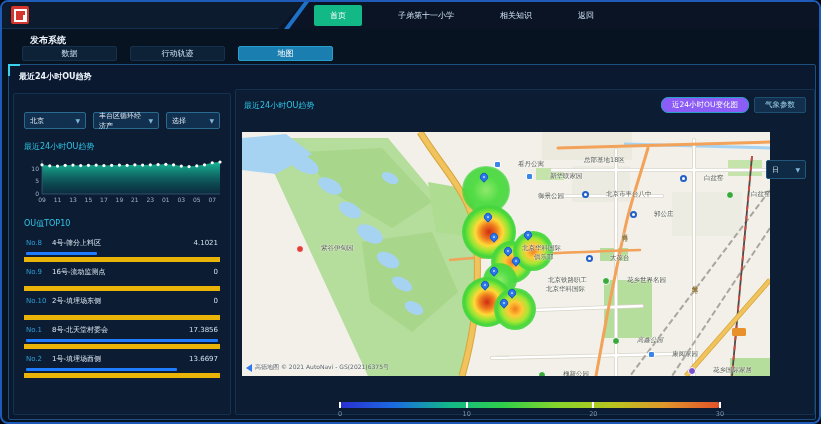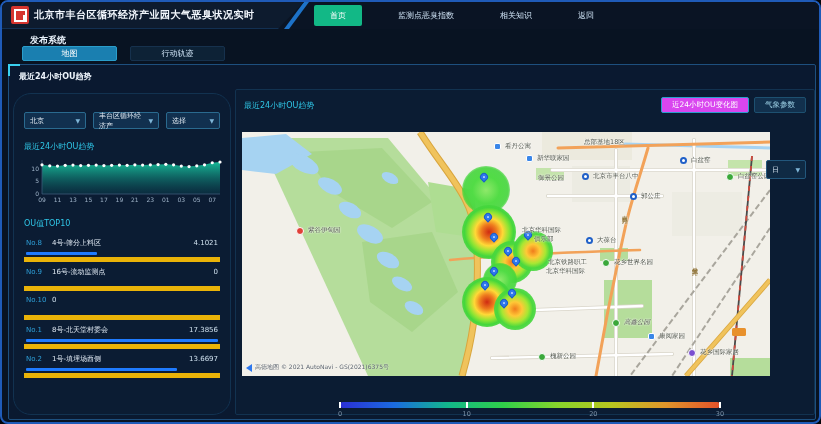--- a/index.html
+++ b/index.html
@@ -24,21 +24,21 @@
   .tabs{position:absolute;left:20px;top:44px;display:flex;gap:13px;}
   .tab{width:95px;height:15px;display:flex;align-items:center;justify-content:center;font-size:8px;color:#cfe3f5;background:#0d2236;border:1px solid #16314d;border-radius:2px;cursor:pointer;}
   .tab.active{background:#1a7fb0;border-color:#2a9ecb;color:#fff;}
 
   
   .main-panel{position:absolute;left:6px;top:62px;width:808px;height:356px;border:1px solid #1d4f7e;background:#0a1930;border-radius:2px;}
   .main-panel::before{content:'';position:absolute;left:-1px;top:-1px;width:10px;height:10px;border-left:2px solid #3ad1f0;border-top:2px solid #3ad1f0;}
   .panel-title{position:absolute;left:10px;top:6px;font-size:8px;color:#eef5fc;font-weight:bold;}
 
   .card{position:absolute;background:#0b1c33;border:1px solid #123250;border-radius:2px;}
-  .left-card{left:4px;top:28px;width:218px;height:322px;padding:12px 10px;border-radius:18px;}
+  .left-card{left:4px;top:28px;width:218px;height:322px;padding:12px 10px;}
   .right-card{left:226px;top:24px;width:580px;height:326px;}
 
   
   .filters{display:flex;gap:7px;margin-top:6px;}
   .select{height:17px;background:#11304f;border:1px solid #2a6a8f;border-radius:2px;display:flex;align-items:center;justify-content:space-between;padding:0 5px;color:#e6eef6;font-size:7px;cursor:pointer;}
   .select .chev{color:#7fb6d8;font-size:6px;margin-left:4px;}
   .f1{width:62px;}.f2{width:66px;}.f3{width:54px;}
   .side-chart-title{margin-top:12px;font-size:8px;color:#2fc5e6;}
   .chart-wrap{margin-top:4px;}
   .rank-title{margin-top:8px;font-size:8px;color:#2fc5e6;}
@@ -48,34 +48,34 @@
   .rank-rk{color:#2e9fd8;width:26px;flex:none;}
   .rank-nm{color:#dfe8f2;flex:1;white-space:nowrap;overflow:hidden;}
   .rank-val{color:#cfe0ee;text-align:right;}
   .rank-bar{height:3px;background:#1f7bff;border-radius:1px;margin-top:4px;}
 
   
   .rc-head{position:absolute;left:8px;top:6px;right:8px;height:18px;display:flex;align-items:center;}
   .rc-title{font-size:8px;color:#2fc5e6;}
   .rc-btns{margin-left:auto;display:flex;gap:5px;}
   .rc-btn{height:16px;padding:0 10px;display:flex;align-items:center;font-size:7.5px;color:#9fd3e8;background:#12304d;border:1px solid #1d5070;border-radius:2px;cursor:pointer;white-space:nowrap;}
-  .rc-btn.active{background:#d946ef;border-color:#2a9ecb;color:#fff;}
+  .rc-btn.active{background:#8b5cf6;border-color:#2a9ecb;color:#fff;border-radius:7px;}
   .layer-select{position:absolute;right:8px;top:70px;width:40px;height:19px;background:#0f2a44;border:1px solid #22577c;border-radius:2px;display:flex;align-items:center;justify-content:space-between;padding:0 5px;color:#dbe8f3;font-size:7px;cursor:pointer;}
   .layer-select .chev{color:#7fb6d8;font-size:6px;}
 
   
   .map{position:absolute;left:6px;top:42px;width:528px;height:244px;background:#f2f0e9;overflow:hidden;cursor:grab;}
   .map svg{position:absolute;left:0;top:0;}
   .blob{position:absolute;border-radius:50%;pointer-events:none;}
   .blob-hot{background:radial-gradient(circle,#cf2b12 0%,#ee7c1e 20%,#ffd937 36%,#8fe533 52%,#44d63c 64%,rgba(68,214,60,.88) 72%,rgba(68,214,60,0) 86%);}
   .blob-warm{background:radial-gradient(circle,#f07c1c 0%,#ffc937 24%,#a9e733 44%,#4bd83e 60%,rgba(68,214,60,.88) 72%,rgba(68,214,60,0) 86%);}
   .blob-green{background:radial-gradient(circle,#8fe96a 0%,#52dc46 40%,rgba(68,214,60,.9) 65%,rgba(68,214,60,0) 85%);}
   .pin{position:absolute;width:8px;height:8px;background:#2e78ee;border:1px solid #1c5cc8;border-radius:50% 50% 0 50%;transform:rotate(45deg);cursor:pointer;}
   .pin::after{content:'';position:absolute;left:2px;top:2px;width:2px;height:2px;background:#bcd6ff;border-radius:50%;}
-  .mlabel{position:absolute;font-size:6.5px;color:#51564c;white-space:nowrap;text-shadow:0 0 2px #fff,0 0 2px #fff;display:flex;align-items:center;gap:4px;pointer-events:none;}
+  .mlabel{position:absolute;font-size:6.5px;color:#51564c;white-space:nowrap;text-shadow:0 0 2px #fff,0 0 2px #fff;display:flex;align-items:center;gap:17px;pointer-events:none;margin-top:18px;}
   .mlabel.road-v{writing-mode:vertical-rl;color:#8a6d2f;letter-spacing:1px;}
   .mi{display:inline-block;flex:none;}
   .mi-metro{width:7px;height:7px;border-radius:50%;background:#fff;border:2px solid #2060c8;}
   .mi-park{width:8px;height:8px;border-radius:50%;background:#3aa83a;border:1px solid #fff;}
   .mi-poi{width:7px;height:7px;border-radius:2px;background:#3a86e8;border:1px solid #fff;}
   .mi-mall{width:8px;height:8px;border-radius:50%;background:#7a4fd0;border:1px solid #fff;}
   .mi-marker{width:8px;height:8px;border-radius:50%;background:#e04038;border:1px solid #fff;}
   .attrib{position:absolute;left:4px;bottom:4px;font-size:6px;color:#5a626c;display:flex;align-items:center;gap:3px;text-shadow:0 0 2px #fff;}
   .amap-tri{width:0;height:0;border-top:4px solid transparent;border-bottom:4px solid transparent;border-right:6px solid #2e78ee;}
 
@@ -89,34 +89,34 @@
   
   .axis-txt{font-size:6px;fill:#9fb3c8;}
 </style>
 </head>
 <body>
 
 <div class="app">
 
   <div class="hdr">
     <div class="logo"></div>
-    <div class="app-title">北京市丰台区循环经济产业园大气恶臭状况实时</div>
     <div class="nav-strip"></div>
     <div class="nav" id="nav">
         <div class="nav-item active">首页</div>
-        <div class="nav-item">监测点恶臭指数</div>
+        <div class="nav-item">子弟第十一小学</div>
         <div class="nav-item">相关知识</div>
         <div class="nav-item">返回</div>
       </div>
   </div>
 
   <div class="pub-title">发布系统</div>
   <div class="tabs" id="tabs">
+      <div class="tab">数据</div>
+      <div class="tab">行动轨迹</div>
       <div class="tab active">地图</div>
-      <div class="tab">行动轨迹</div>
     </div>
 
   <div class="main-panel">
     <div class="panel-title">最近24小时OU趋势</div>
 
     <div class="card left-card">
       <div class="filters" id="filters">
           <div class="select f1">
             <span>北京</span>
             <span class="chev">▼</span>
@@ -193,20 +193,21 @@
           <div class="rank-row">
             <div class="rank-line">
               <span class="rank-rk">No.9</span>
               <span class="rank-nm">16号-流动监测点</span>
               <span class="rank-val">0</span>
             </div>
           </div>
           <div class="rank-row">
             <div class="rank-line">
               <span class="rank-rk">No.10</span>
+              <span class="rank-nm">2号-填埋场东侧</span>
               <span class="rank-val">0</span>
             </div>
           </div>
           <div class="rank-row">
             <div class="rank-line">
               <span class="rank-rk">No.1</span>
               <span class="rank-nm">8号-北天堂村委会</span>
               <span class="rank-val">17.3856</span>
             </div>
             <div class="rank-bar" style="width: 100%;"></div>

